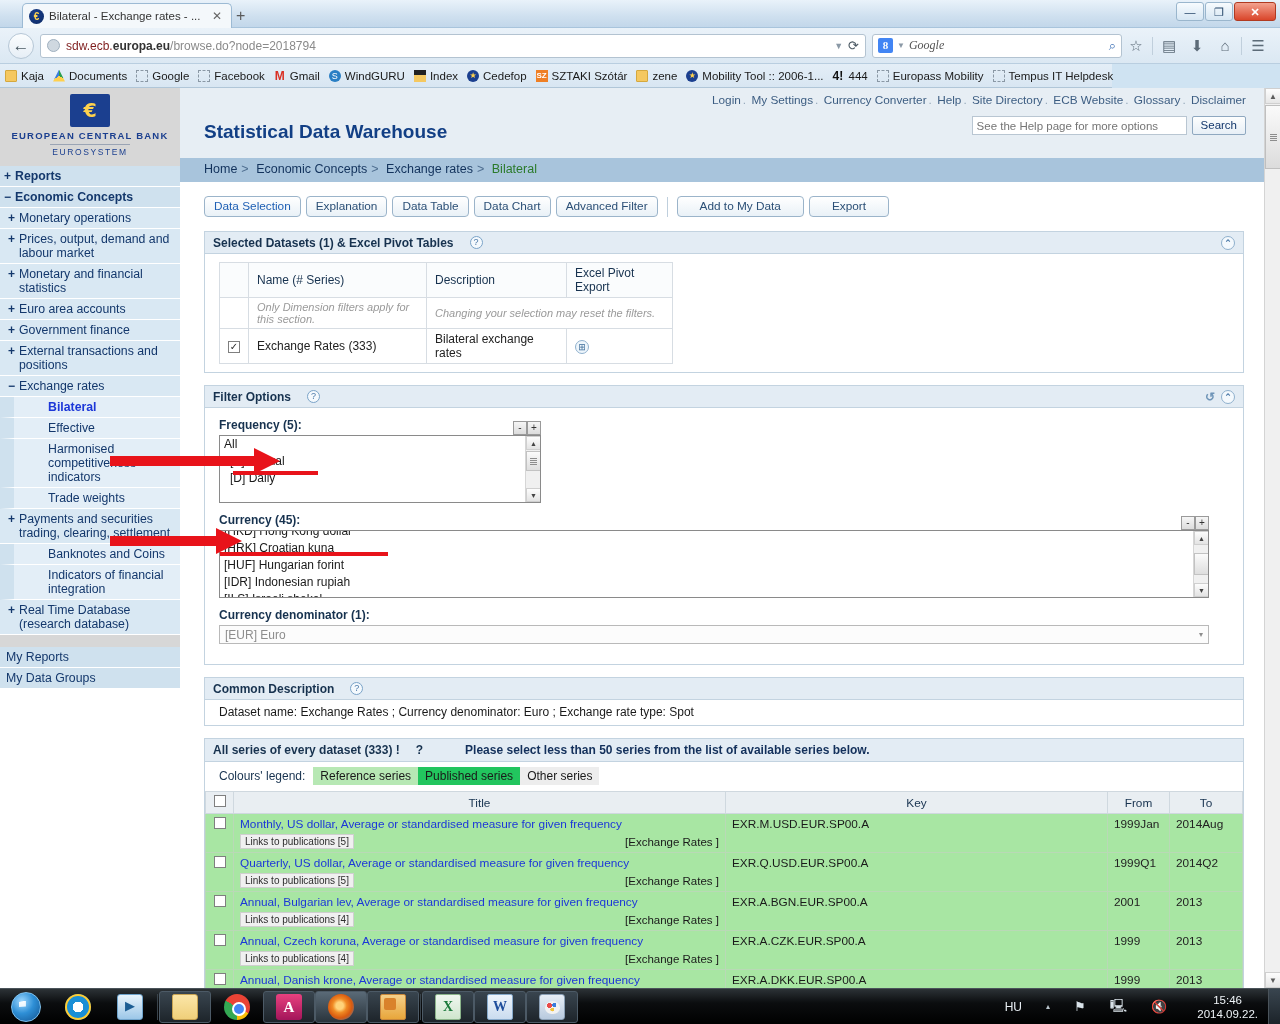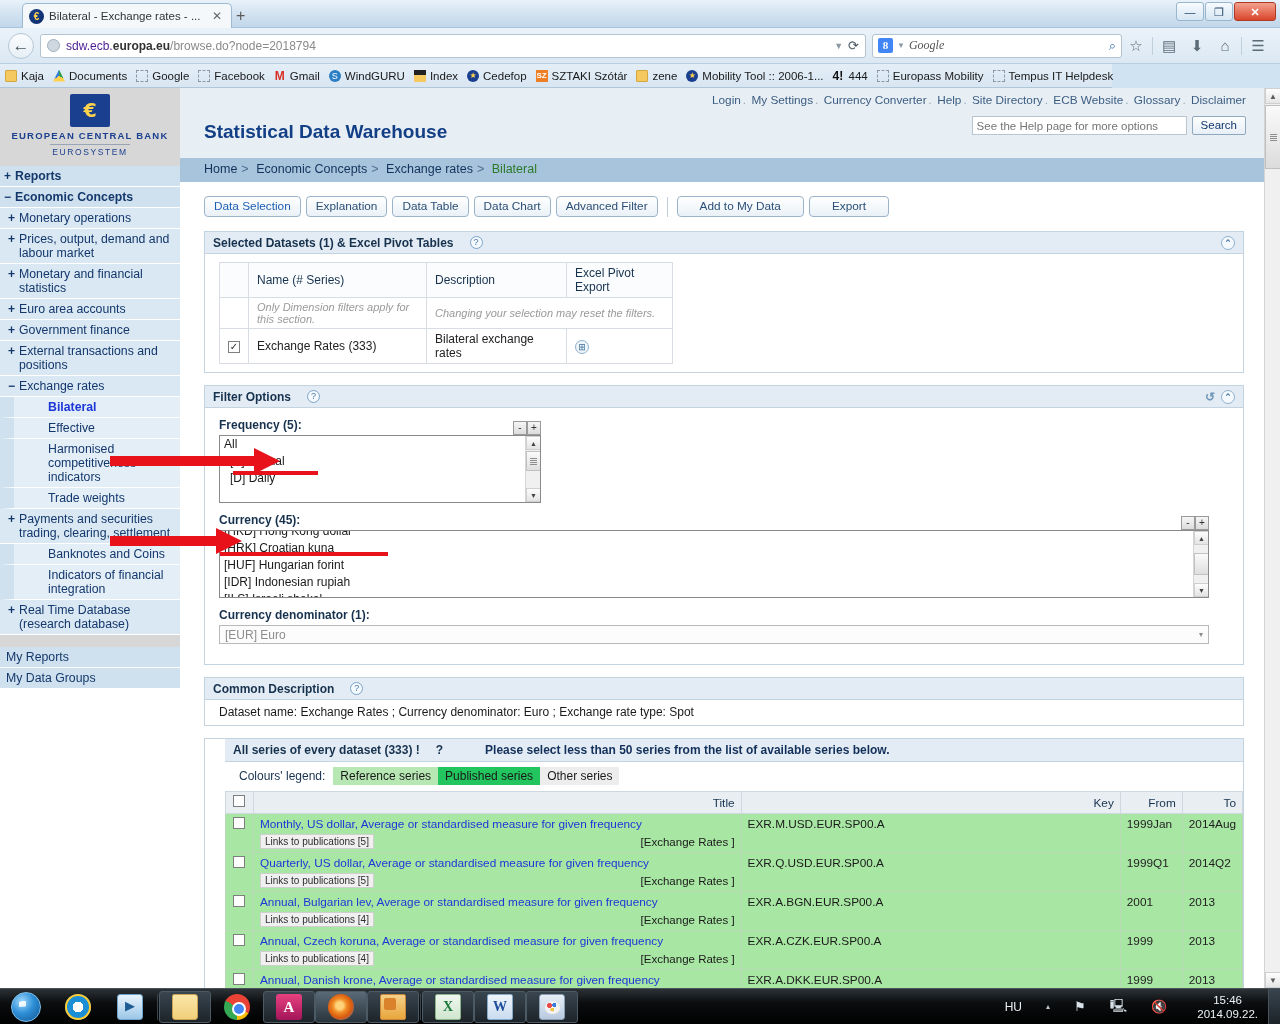--- a/index.html
+++ b/index.html
@@ -52,21 +52,21 @@
   .navbtn { width:26px; height:26px; border-radius:50%; display:flex; align-items:center; justify-content:center;
             color:#57646f; font-size:17px; }
   .navbtn.back { border:1px solid #b6c7d6; background:linear-gradient(#fbfdfe,#e6eef6); color:#4a5862; }
   #urlbar {
     flex:1 1 auto; height:24px; margin:0 6px 0 6px; background:#fff;
     border:1px solid #b3c3d1; border-radius:3px; display:flex; align-items:center; padding:0 6px;
   }
   #urlbar .globe { width:13px;height:13px;border-radius:50%;background:#cfd8e0;border:1px solid #9fb0bf; margin-right:6px; }
   #urlbar .urltext { flex:1 1 auto; font-size:12px; color:#8a8a8a; white-space:nowrap; }
   #urlbar .urltext b { color:#333; font-weight:bold; }
-  #urlbar .urltext .host { color:#4c1d95; }
+  #urlbar .urltext .host { color:#7f1d1d; }
   #urlbar .caret { color:#8b99a6; font-size:9px; margin:0 5px; }
   #urlbar .reload { color:#4a5862; font-size:13px; }
   #searchbar {
     width:250px; height:24px; background:#fff; border:1px solid #b3c3d1; border-radius:3px;
     display:flex; align-items:center; padding:0 5px;
   }
   #searchbar .gicon { width:15px;height:15px;background:#4285f4;color:#fff;font-weight:bold;font-size:11px;
                       text-align:center;line-height:15px;border-radius:2px;font-family:"Liberation Serif",serif; }
   #searchbar .scaret { color:#8b99a6; font-size:8px; margin:0 4px; }
   #searchbar .splaceholder { flex:1 1 auto; font-size:12px; color:#555; font-style:italic; font-family:"Liberation Serif",serif;}
@@ -230,21 +230,21 @@
   .legendrow { padding:5px 0 6px 14px; font-size:12px; color:#17324f; display:flex; align-items:center; gap:0; }
   .legendrow .lgl { margin-right:8px; }
   .chip { padding:2px 7px; font-size:12px; color:#1a1a1a; }
   .chip.ref { background:#b7e8b4; }
   .chip.pub { background:#22c55e; }
   .chip.oth { background:#ededed; }
 
   table.series { width:100%; border-collapse:collapse; font-size:11.8px; }
   table.series th {
     background:#e9eef2; border:1px solid #cfd8df; font-weight:normal; color:#17324f;
-    text-align:right; padding:3px 6px; height:21px;
+    text-align:center; padding:3px 6px; height:21px;
   }
   table.series td { border:1px solid #b9d9b6; padding:3px 6px; vertical-align:top; background:#a8e6a3; }
   table.series td.cb { width:28px; text-align:center; background:#a8e6a3; }
   table.series .ttl { color:#1c37d8; display:block; }
   table.series .sub { display:flex; justify-content:space-between; align-items:center; margin-top:3px; }
   table.series .pubs { background:#f0f0f0; border:1px solid #cfcfcf; font-size:10px; color:#2d2d2d; padding:1px 4px; }
   table.series .ds { font-size:11.5px; color:#1a1a1a; }
   table.series td.key { font-size:11.8px; color:#1a1a1a; }
 
   
@@ -622,21 +622,21 @@
         </div>
 
         <div class="panel">
           <div class="panelhead">
             <span>Common Description</span>
             <span class="qm">?</span>
           </div>
           <div class="descrow">Dataset name: Exchange Rates ; Currency denominator: Euro ; Exchange rate type: Spot</div>
         </div>
 
-        <div class="panel" style="border-bottom:none;padding-left:20px;">
+        <div class="panel" style="border-bottom:none;">
           <div class="serieshead">
             <span>All series of every dataset (333) !</span>
             <span class="qm" style="margin-left:16px;">?</span>
             <span class="msg">Please select less than 50 series from the list of available series below.</span>
           </div>
           <div class="legendrow">
             <span class="lgl">Colours' legend:</span>
             <span class="chip ref">Reference series</span>
             <span class="chip pub">Published series</span>
             <span class="chip oth">Other series</span>

